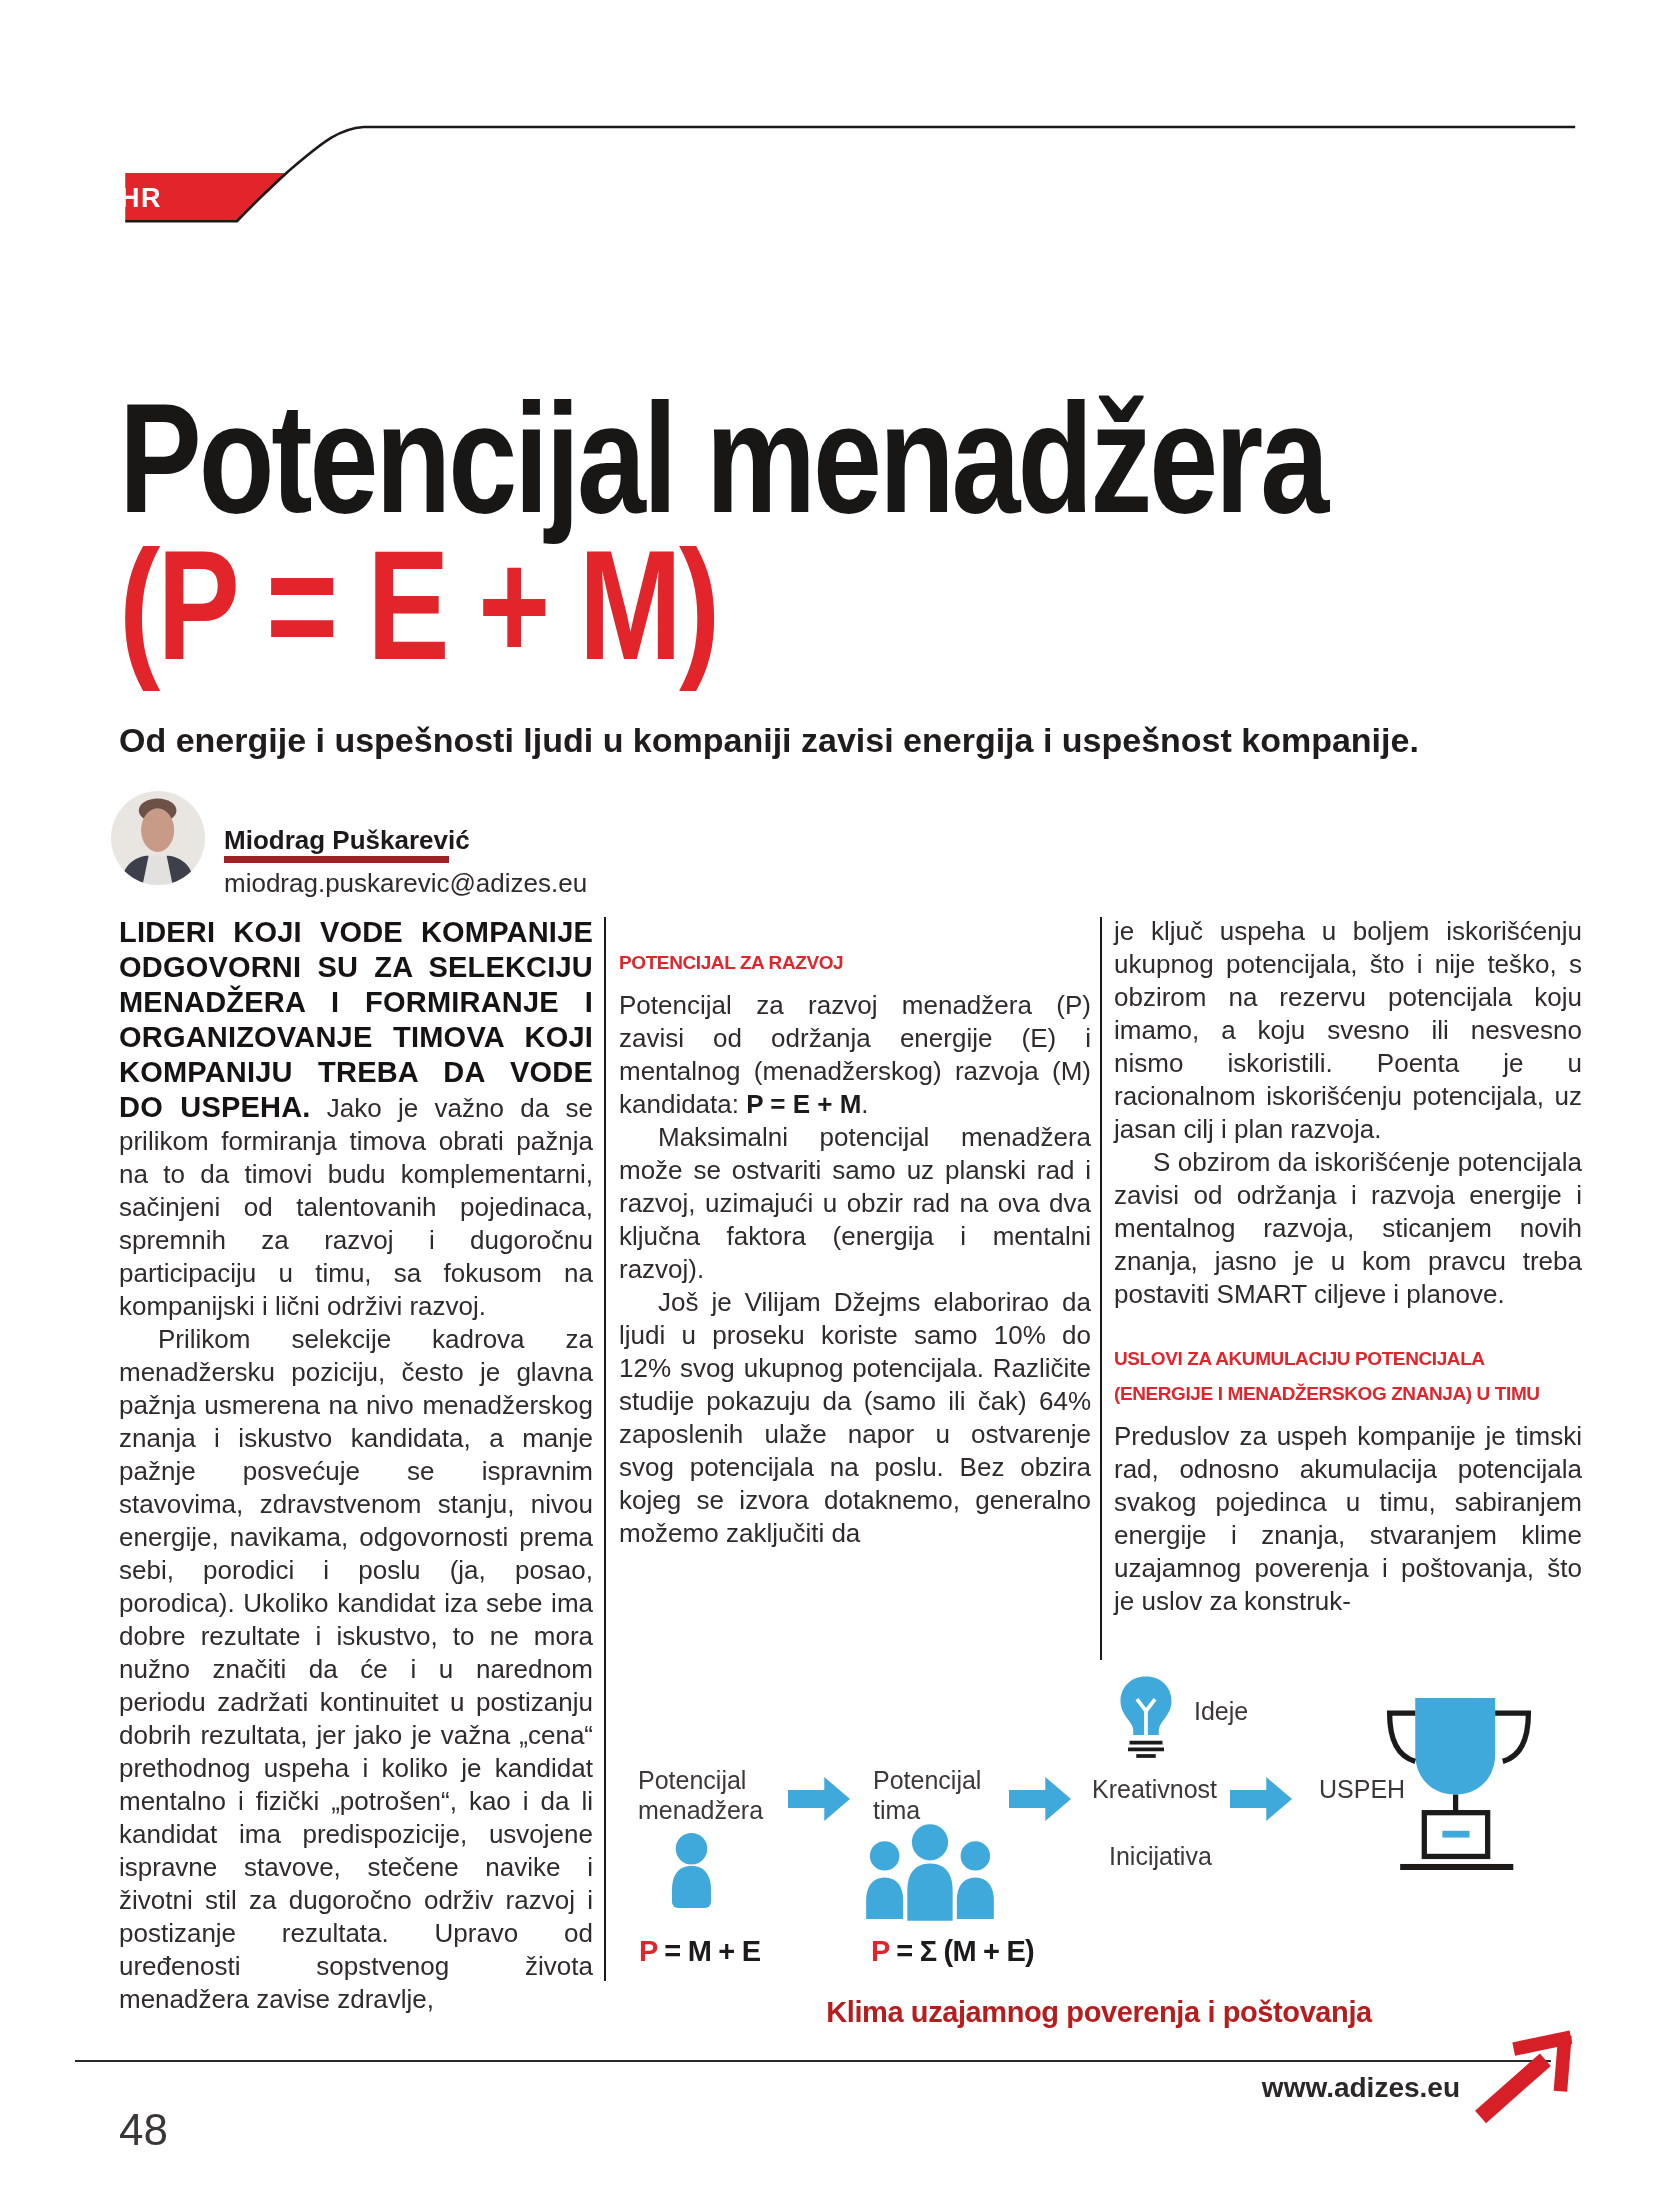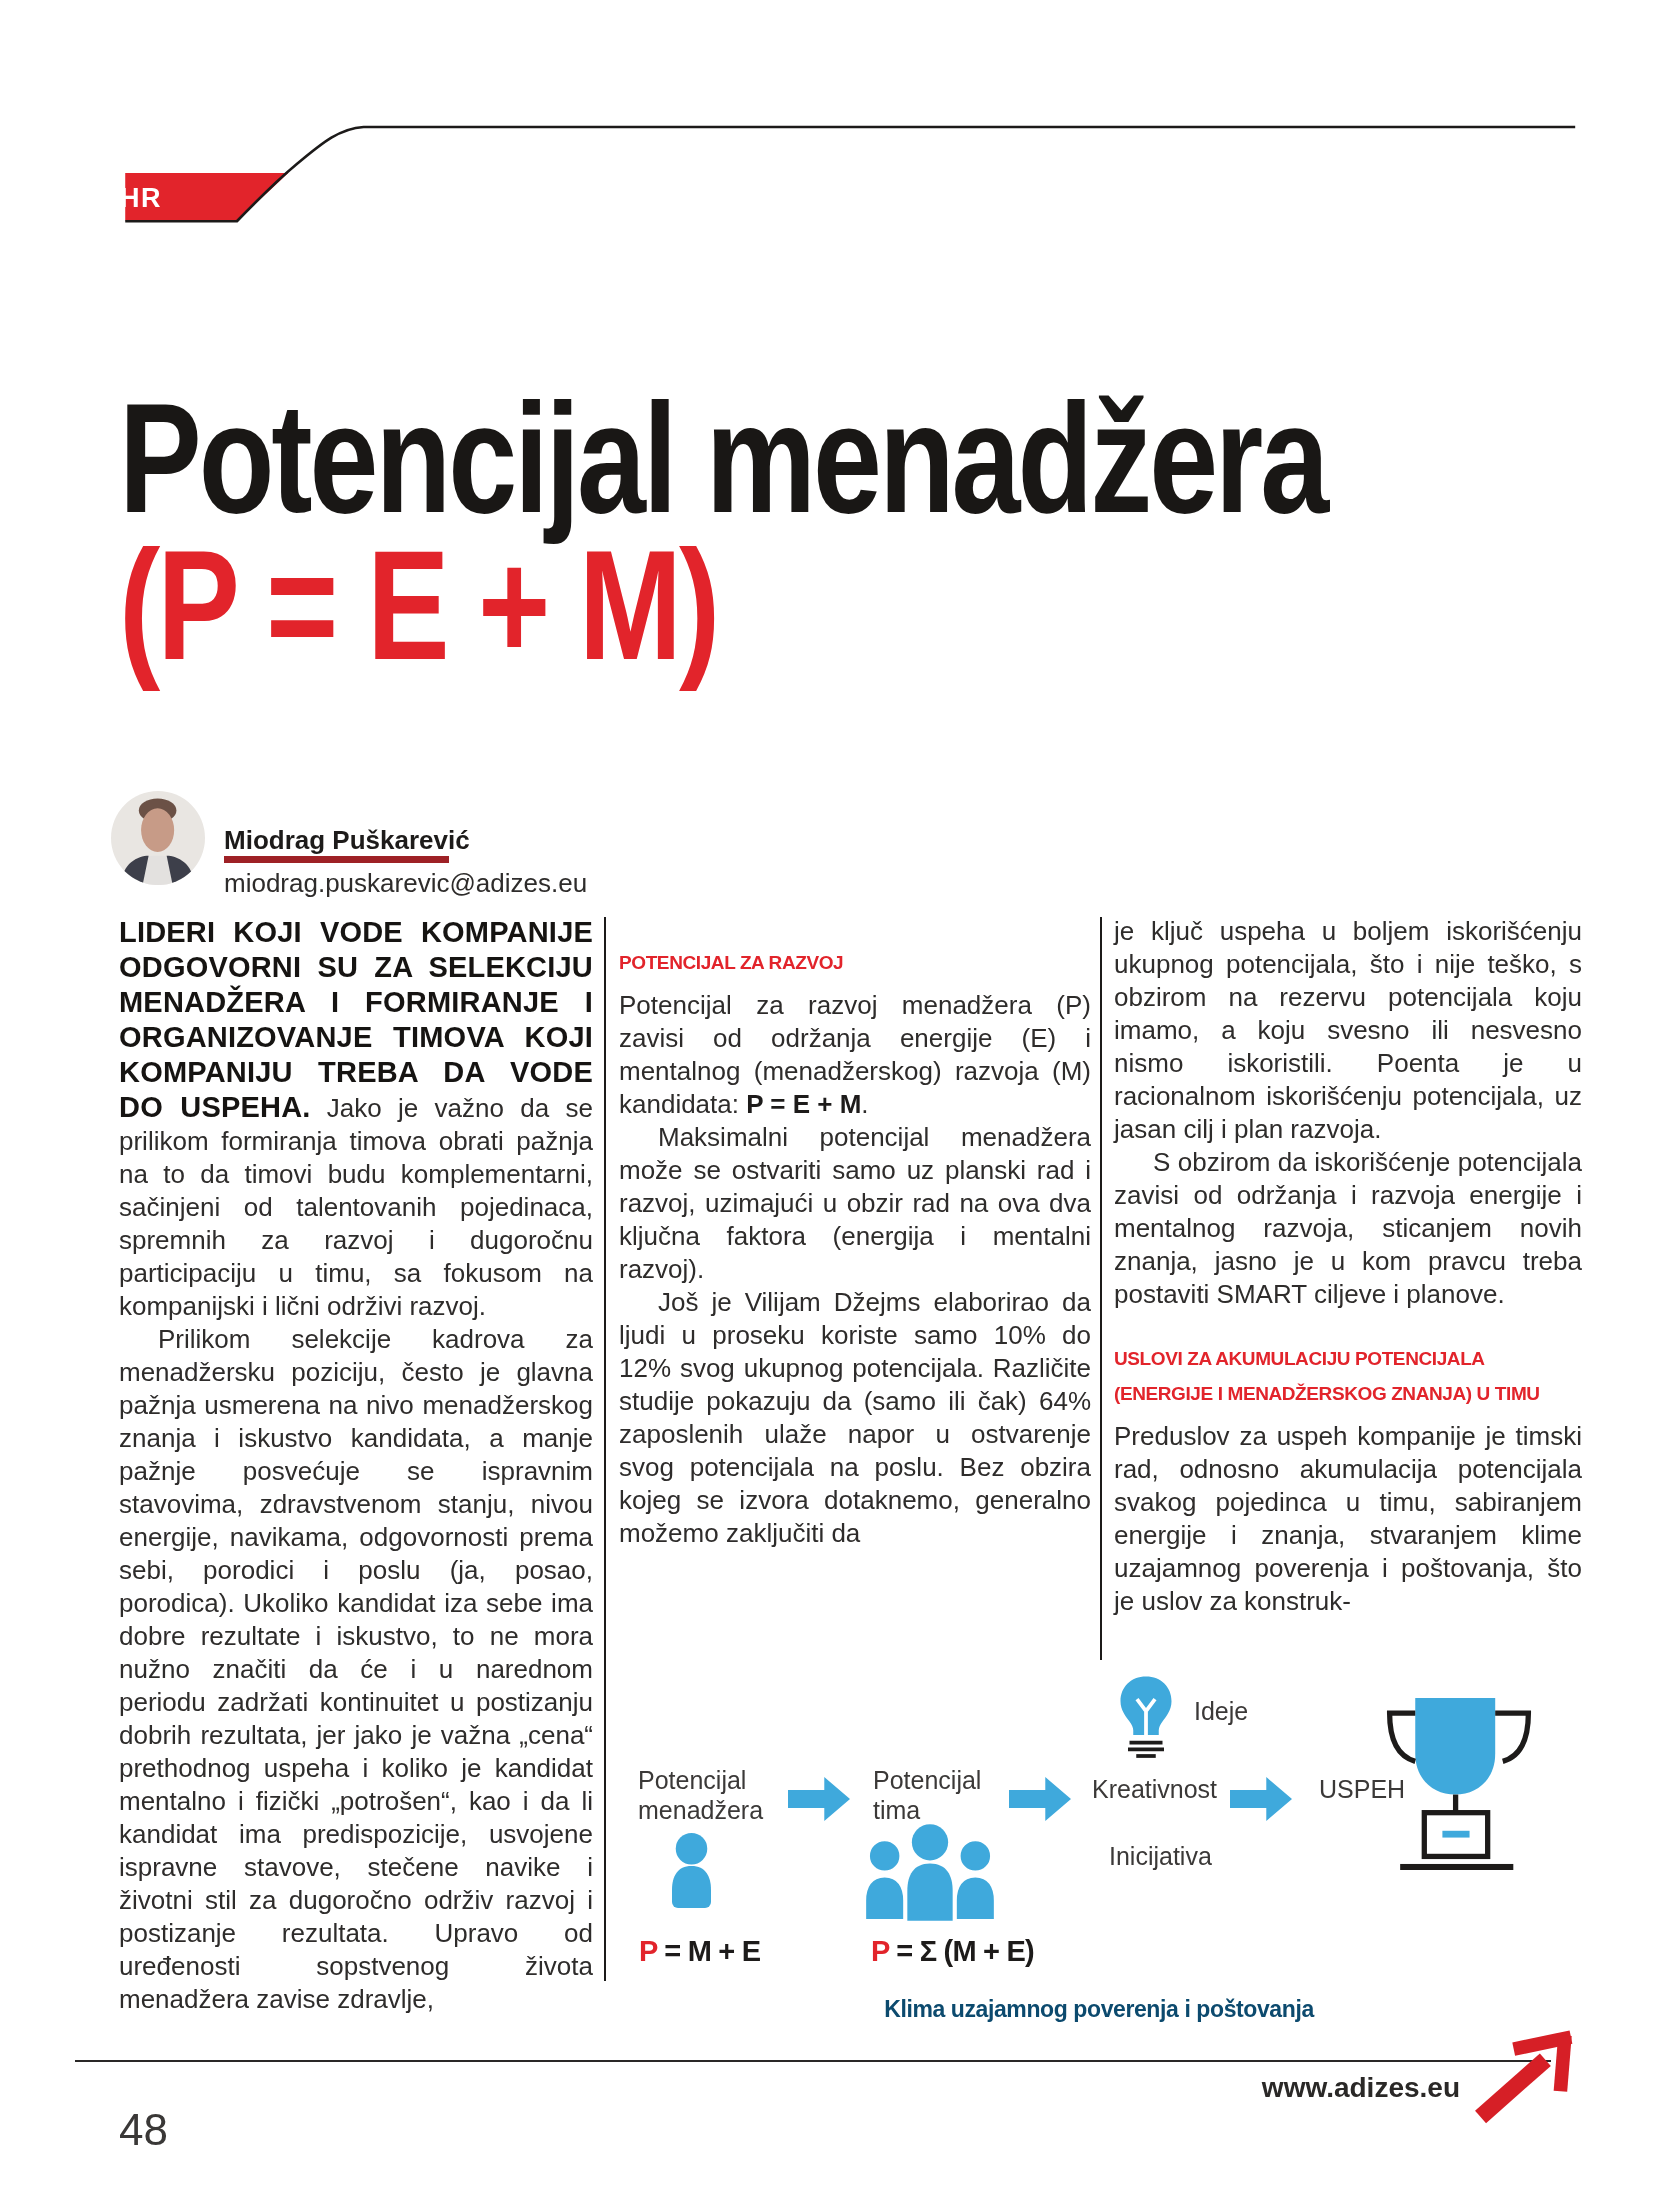--- a/index.html
+++ b/index.html
@@ -35,41 +35,42 @@
                color:#e2242b;letter-spacing:-0.4px;text-align:left;}
   .bold{font-weight:bold;color:#1d1b1a;}
   .vrule{position:absolute;width:1.5px;background:#1c1a19;}
   #vrule1{left:604px;top:917px;height:1064px;}
   #vrule2{left:1100px;top:917px;height:743px;}
 
   
   .diag-label{position:absolute;font-size:25px;line-height:30px;color:#3b3938;}
   .formula{position:absolute;font-size:29px;font-weight:bold;color:#1d1b1a;letter-spacing:-0.8px;white-space:nowrap;}
   .formula .p-red{color:#e2242b;}
-  #diagram-caption{left:619px;top:1996px;width:960px;text-align:center;font-size:23px;
-                   font-weight:bold;color:#0c4a6e;letter-spacing:-0.4px;}
+  #diagram-caption{left:619px;top:1996px;width:960px;text-align:center;font-size:29px;
+                   font-weight:bold;color:#b91c1c;letter-spacing:-0.4px;}
 
   
   #footer-rule{left:75px;top:2060px;width:1476px;height:2.3px;background:#2a2827;}
   #page-number{left:119px;top:2105px;font-size:44px;color:#3a3837;}
   #footer-site{left:1234px;top:2072px;width:226px;text-align:right;font-size:28px;font-weight:bold;color:#2a2827;}
 </style>
 </head>
 <body>
 
 <div id="page">
 
   <svg class="abs" style="left:0;top:0;" width="1671" height="257" viewBox="0 0 2215 340">
     <path d="M166,229 H382 C358,252 336,272 316,292 H166 Z" fill="#e2242b"></path>
     <path d="M166,293 H314 C344,262 366,240 390,220 C424,192 448,170 482,168 H2088" stroke="#1c1a19" stroke-width="3.5" fill="none"></path>
   </svg>
   <div class="abs" id="hr-tab-label">HR</div>
 
   <div class="abs" id="title-line1">Potencijal menadžera</div>
   <div class="abs" id="title-line2">(P = E + M)</div>
+  <div class="abs" id="subtitle">Od energije i uspešnosti ljudi u kompaniji zavisi energija i uspešnost kompanije.</div>
 
   <div class="abs" id="avatar">
     <svg width="94" height="94" viewBox="0 0 125 125">
       <rect width="125" height="125" fill="#e9e6e2"></rect>
       <ellipse cx="62" cy="26" rx="25" ry="16" fill="#6b5146"></ellipse>
       <ellipse cx="62" cy="52" rx="22" ry="29" fill="#c79b87"></ellipse>
       <path d="M14,125 C14,96 36,86 62,86 C88,86 110,96 110,125 Z" fill="#e3e1df"></path>
       <path d="M14,125 C14,96 36,86 50,86 L42,125 Z" fill="#3d3f4a"></path>
       <path d="M110,125 C110,96 88,86 74,86 L82,125 Z" fill="#3d3f4a"></path>
     </svg>

